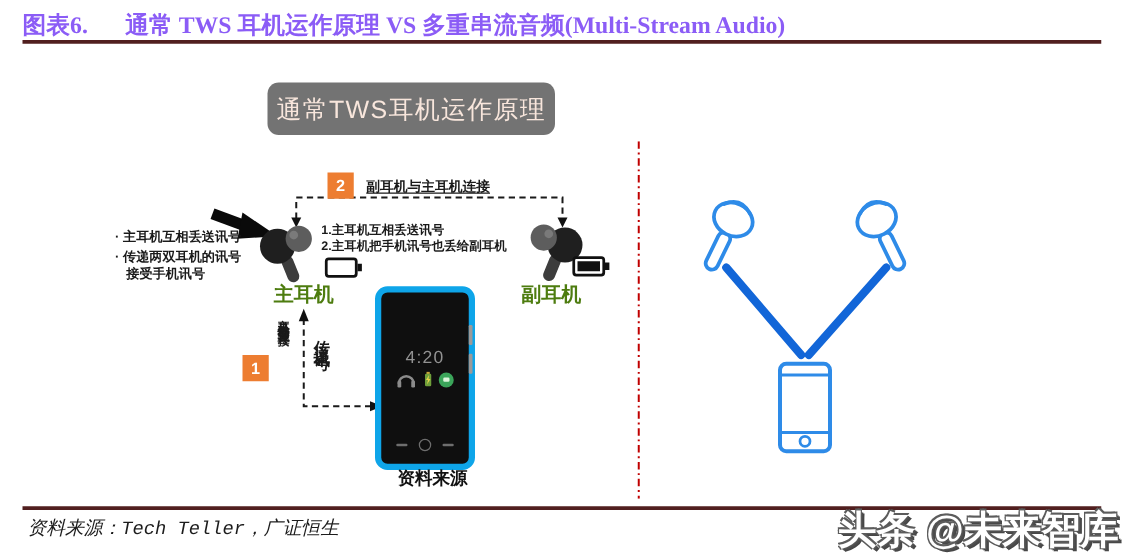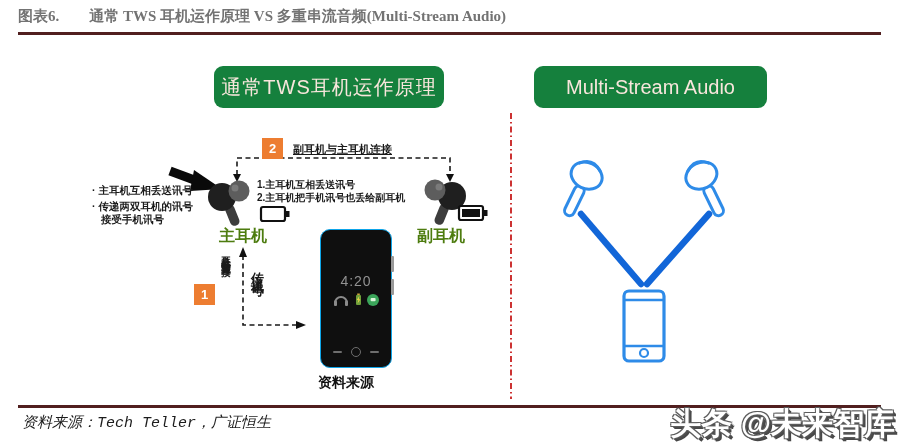--- a/index.html
+++ b/index.html
@@ -2,46 +2,46 @@
 <html><head>
 <meta charset="utf-8">
 <style>
   html,body{margin:0;padding:0;background:#fff;}
   .stage{position:relative;width:899px;height:448px;background:#ffffff;overflow:hidden;
          font-family:"Liberation Sans",sans-serif;}
   .abs{position:absolute;}
 
   
   .title-row{left:18px;top:7px;display:flex;gap:30px;align-items:baseline;
-             font-family:"Liberation Serif",serif;font-weight:bold;font-size:15px;color:#737373;}
+             font-family:"Liberation Serif",serif;font-weight:bold;font-size:19px;color:#8b5cf6;}
   .rule{height:3px;background:#511f1f;}
   .top-rule{left:18px;top:32px;width:863px;}
   .bottom-rule{left:18px;top:405px;width:863px;height:2.5px;}
 
   
-  .panel-header{height:42px;background:#15803d;border-radius:9px;color:#F8E6DC;
+  .panel-header{height:42px;background:#737373;border-radius:9px;color:#F8E6DC;
                 display:flex;align-items:center;justify-content:center;font-size:20px;}
   .ph-left{left:214px;top:66px;width:230px;letter-spacing:1px;font-weight:500;}
   .ph-right{left:534px;top:66px;width:233px;font-weight:500;}
 
   
   .step-badge{width:21px;height:21px;background:#ED7D31;color:#fff;font-weight:bold;
               font-size:13px;display:flex;align-items:center;justify-content:center;}
   .t2-label{left:293px;top:142px;font-size:11px;font-weight:bold;color:#1a1a1a;text-decoration:underline;}
   .notes{left:257px;top:163px;font-size:10px;font-weight:bold;color:#1a1a1a;line-height:12.5px;margin-top:16px;}
   .bullets{left:92px;top:184px;width:104px;font-size:10.5px;font-weight:bold;color:#1a1a1a;line-height:13px;}
   .bullets div{padding-left:9px;text-indent:-9px;margin-bottom:3px;}
   .earbud-label{font-size:16px;font-weight:bold;color:#4d7c0f;}
   .vtext{writing-mode:vertical-rl;text-orientation:upright;color:#1a1a1a;}
   .t1-vlabel{left:219px;top:248px;height:108px;font-size:9.5px;font-weight:bold;letter-spacing:1.2px;}
   .signal{left:248px;top:262px;height:66px;font-size:13px;font-weight:bold;letter-spacing:4px;}
 
   
-  .phone{left:320px;top:229px;width:70px;height:137px;background:#0f0f0f;border-radius:10px;
-         border:1px solid #0ea5e9;}
+  .phone{left:300px;top:229px;width:70px;height:137px;background:#0f0f0f;border-radius:10px;
+         border:5px solid #0ea5e9;}
   .phone-time{position:absolute;left:0;right:0;top:43px;text-align:center;color:#929292;
               font-size:14px;letter-spacing:1px;}
   .phone-icons{position:absolute;left:0;right:0;top:61px;display:flex;justify-content:center;}
   .phone-nav{position:absolute;left:12px;right:12px;bottom:10px;display:flex;
              justify-content:space-between;align-items:center;}
   .nav-dash{width:9px;height:2.5px;background:#6e6e6e;border-radius:1px;}
   .nav-circle{width:8px;height:8px;border:1.5px solid #6e6e6e;border-radius:50%;}
   .side-btn{position:absolute;right:-3px;width:3px;background:#9a9a9a;border-radius:1px;}
 
   .phone-label{left:318px;top:374px;font-size:14px;font-weight:bold;color:#111;}
@@ -58,21 +58,20 @@
 
 <div class="stage">
 
   <div class="abs title-row">
     <span>图表6.</span>
     <span>通常 TWS 耳机运作原理 VS 多重串流音频(Multi-Stream Audio)</span>
   </div>
   <div class="abs rule top-rule"></div>
 
   <div class="abs panel-header ph-left">通常TWS耳机运作原理</div>
-  <div class="abs panel-header ph-right">Multi-Stream Audio</div>
 
   <svg class="abs" style="left:505px;top:113px;width:12px;height:286px" viewBox="0 0 12 286">
     <line x1="6" y1="0" x2="6" y2="286" stroke="#C00000" stroke-width="1.6" stroke-dasharray="6 3 1.5 3"></line>
   </svg>
 
   <svg class="abs" style="left:85px;top:130px;width:420px;height:262px" viewBox="0 0 420 262">
     <defs>
       <g id="earbudDark">
         <rect x="-1" y="8" width="9.5" height="22" rx="4.5" fill="#3d3d3d" transform="rotate(-22 3 12)"></rect>
         <circle cx="-4" cy="0" r="14" fill="#1f1f1f"></circle>

